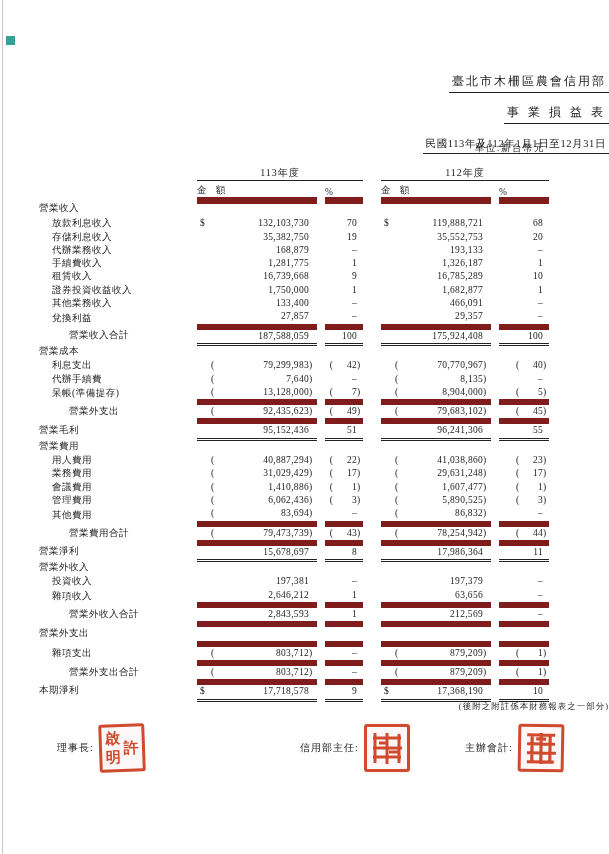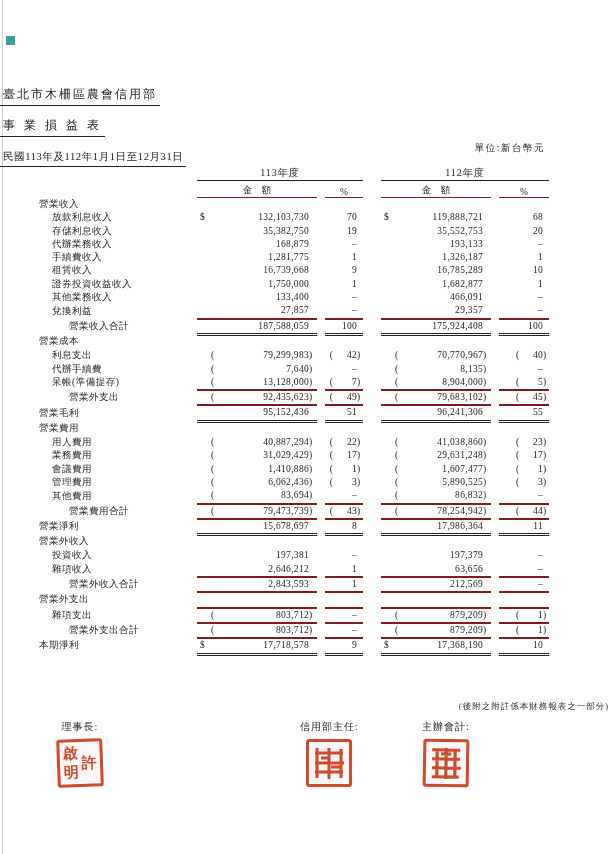--- a/index.html
+++ b/index.html
@@ -2,60 +2,60 @@
 <html><head>
 <meta charset="utf-8">
 <style>
   html,body{margin:0;padding:0;}
   body{width:609px;height:854px;background:#ffffff;overflow:hidden;}
   .page{position:relative;width:609px;height:854px;background:#ffffff;
         font-family:"Liberation Serif","DejaVu Serif",serif;color:#1c1c1c;}
   .edge-left{position:absolute;left:2px;top:0;bottom:0;width:1px;background:#c9c9c9;}
   .scan-mark{position:absolute;left:6px;top:36px;width:9px;height:9px;background:#36a39b;}
 
-  .titles{position:absolute;top:84px;left:0;right:0;text-align:left;}
+  .titles{position:absolute;top:71px;left:0;right:0;text-align:right;}
   .tline{margin:0 0 9px 0;}
   .tline span{display:inline-block;border-bottom:1px solid #222;padding:0 3px 2px 3px;}
   .org-t{font-size:12px;letter-spacing:2px;}
   .rep-t{font-size:12px;letter-spacing:3px;}
   .per-t{font-size:10.5px;letter-spacing:0.6px;}
 
   .unit{position:absolute;top:142px;right:64px;font-size:9.5px;letter-spacing:1.5px;}
 
   table.stmt{position:absolute;left:33px;top:162px;width:516px;border-collapse:collapse;
              table-layout:fixed;font-size:9.5px;}
   table.stmt th{font-weight:normal;padding:0;}
   th.grp{border-bottom:1px solid #222;text-align:center;letter-spacing:1px;height:18px;
          vertical-align:bottom;padding-bottom:2px;font-size:10px;}
-  th.sub{border-bottom:1px solid #7f1d1d;text-align:center;height:16px;vertical-align:bottom;
+  th.sub{border-bottom:7px solid #7f1d1d;text-align:left;height:16px;vertical-align:bottom;
          padding-bottom:1px;}
   th.void{border:none;}
   tbody td{height:13.3px;line-height:13.3px;padding:0;vertical-align:middle;white-space:nowrap;}
   td.label{text-align:left;letter-spacing:0.5px;overflow:visible;}
   td.label.ind0{padding-left:6px;}
   td.label.ind1{padding-left:19px;}
   td.label.ind2{padding-left:36px;}
   td.num div{display:flex;align-items:baseline;}
   .amtc .pre{flex:0 0 auto;}
   .amtc .pre.paren{padding-left:14px;}
   .amtc .pre.cur{padding-left:3px;}
   .amtc .val{flex:1;text-align:right;letter-spacing:0.3px;}
   .amtc .post{flex:0 0 8px;}
   .pctc{justify-content:flex-end;}
   .pctc .pre{margin-right:10px;}
   .pctc .val{min-width:14px;text-align:right;letter-spacing:0.3px;}
   .pctc .post{flex:0 0 6px;}
-  td.rl{border-bottom:2px solid #7f1d1d;}
+  td.rl{border-bottom:6px solid #7f1d1d;}
   td.rld{border-bottom:3px double #222;}
   td.sp{border:none;}
 
   .note{position:absolute;top:701px;left:0;right:0;text-align:right;font-size:8.5px;
         letter-spacing:1px;color:#2a2a2a;}
 
-  .sig{position:absolute;display:flex;align-items:center;gap:5px;height:56px;top:720px;flex-direction:column;}
+  .sig{position:absolute;display:flex;align-items:center;gap:5px;height:56px;top:720px;}
   .sig-label{font-size:10px;letter-spacing:1px;}
   .seal{width:46px;height:48px;border:3px solid #d04a2e;border-radius:3px;box-sizing:border-box;
         color:#d04a2e;background:rgba(210,74,46,0.04);flex:0 0 auto;}
   .seal.name{display:grid;grid-template-columns:1fr 1fr;grid-template-rows:1fr 1fr;direction:rtl;
              font-weight:bold;font-size:15px;line-height:1;padding:2px;}
   .seal.name .c-full{grid-row:1/3;display:flex;align-items:center;justify-content:center;}
   .seal.name .c-half{display:flex;align-items:center;justify-content:center;}
   .seal.pat{display:flex;align-items:center;justify-content:center;}
   .r-l1{transform:rotate(-2deg);}
   .r-r1{transform:rotate(2deg);}
@@ -1211,21 +1211,21 @@
     </span>
   </div>
   <div class="sig" style="left:300px;">
     <span class="sig-label">信用部主任:</span>
     <span class="seal pat">
       <svg width="36" height="38" viewBox="0 0 36 38">
         <path d="M6 4v30M18 4v31M30 5v29M4 9h28M4 19h29M4 28h28M10 14h7M20 23h9" stroke="#d04a2e" stroke-width="3" fill="none"></path>
       </svg>
     </span>
   </div>
-  <div class="sig" style="left:422px;">
+  <div class="sig" style="left:465px;">
     <span class="sig-label">主辦會計:</span>
     <span class="seal pat r-r2">
       <svg width="36" height="38" viewBox="0 0 36 38">
         <path d="M4 6h28M4 15h28M4 24h29M4 33h27M9 6v28M18 4v31M27 6v28M13 10h10" stroke="#d04a2e" stroke-width="3.2" fill="none"></path>
       </svg>
     </span>
   </div>
 
 </div>
 

